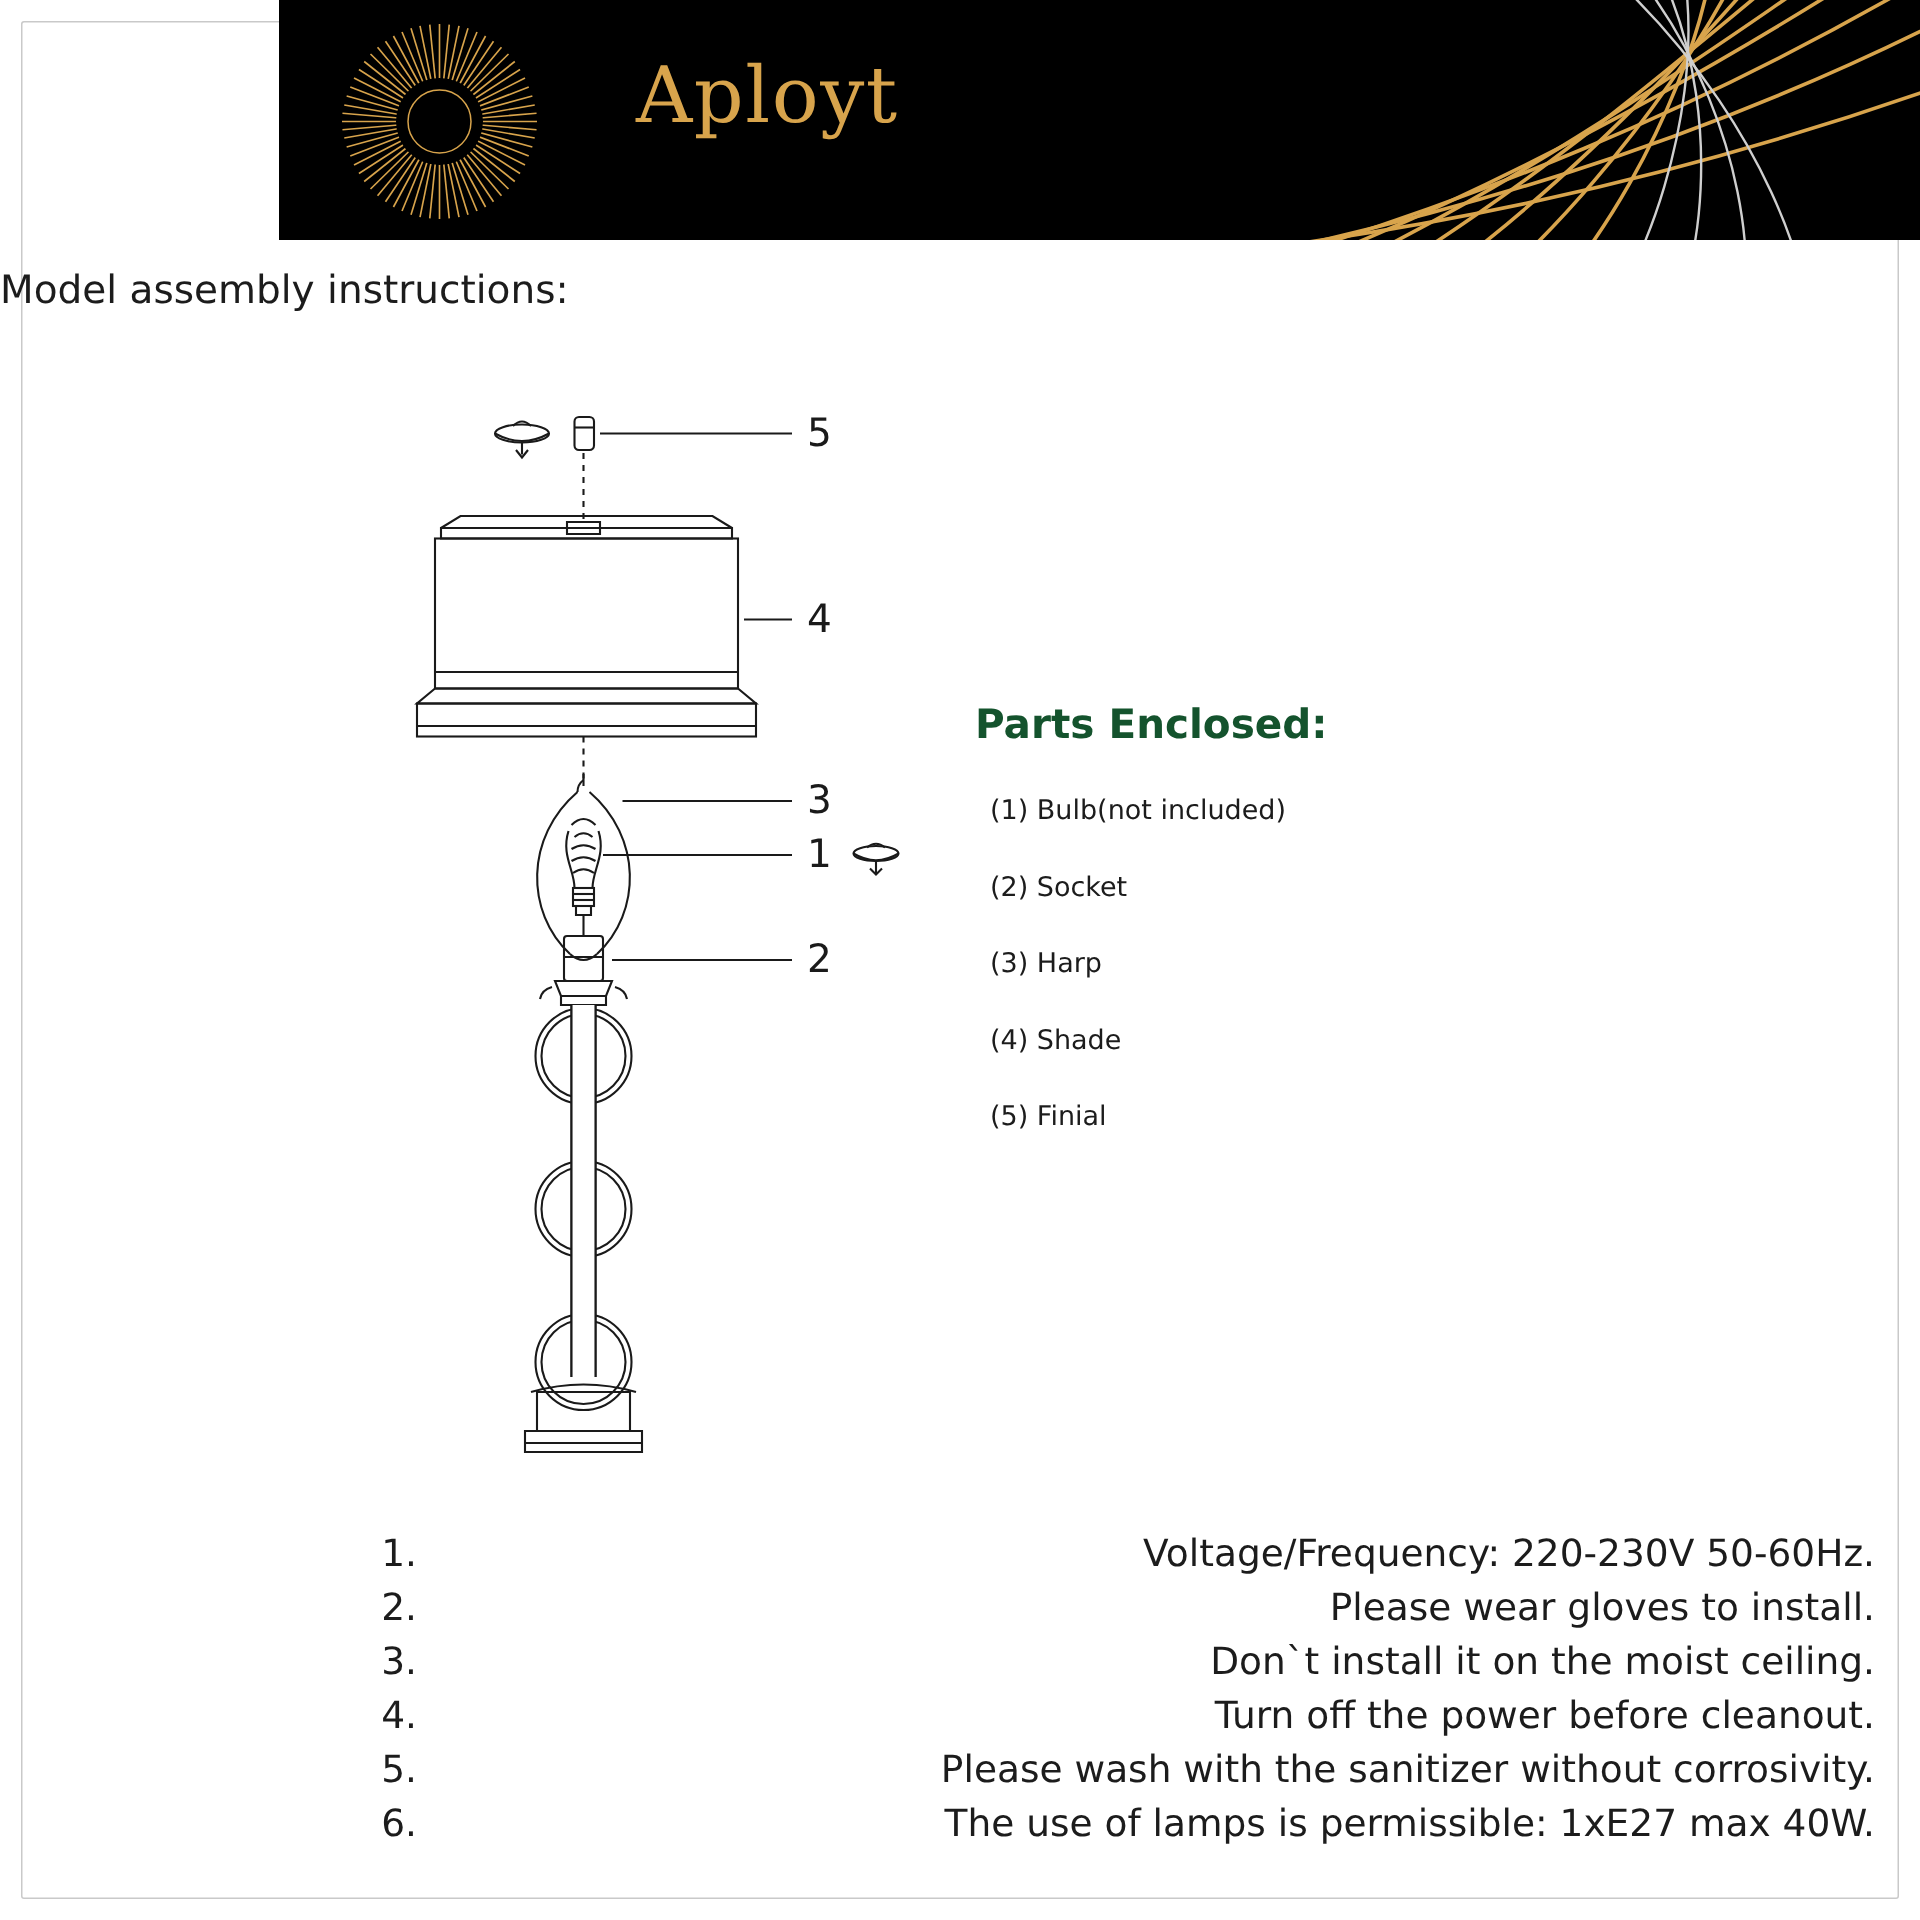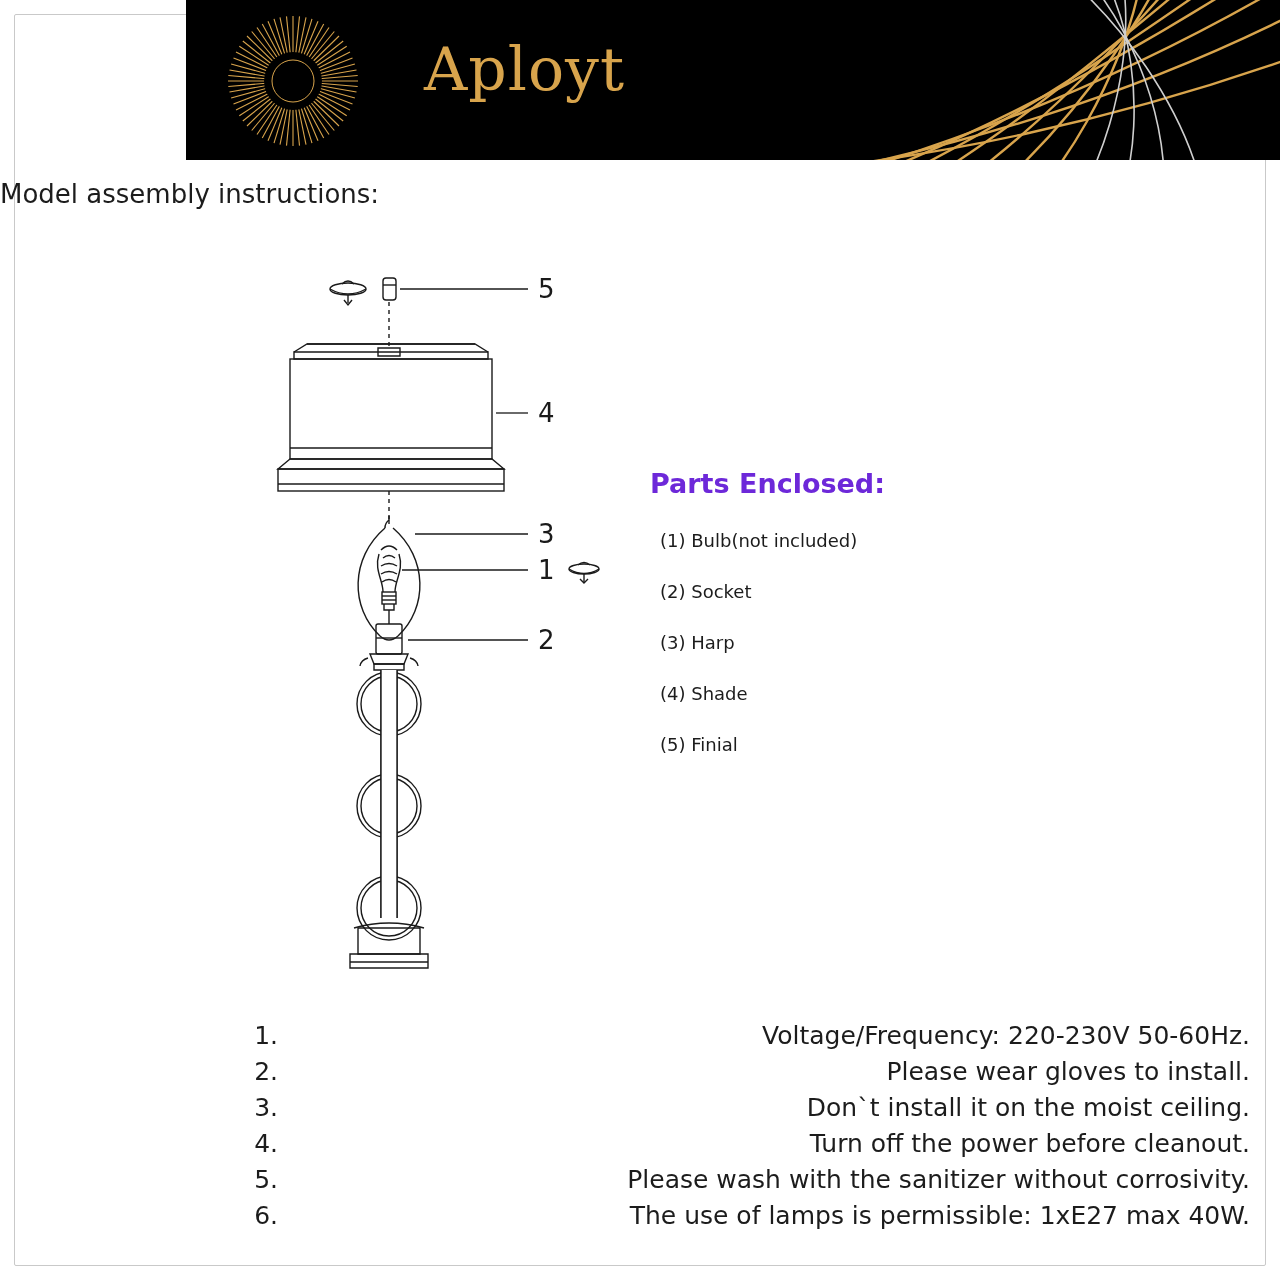--- a/index.html
+++ b/index.html
@@ -28,21 +28,21 @@
     position: absolute;
     left: 186px; top: 0px;
     width: 1094px; height: 160px;
     background: #000000;
     overflow: hidden;
   }
   .brand-name {
     position: absolute;
     left: 238px; top: 34px;
     font-family: "DejaVu Serif", serif;
-    font-size: 60px;
+    font-size: 52px;
     letter-spacing: 1px;
     color: #d8a44c;
   }
   .sunburst {
     position: absolute;
     left: 40px; top: 14px;
     width: 134px; height: 134px;
   }
   .fan {
     position: absolute;
@@ -76,21 +76,21 @@
 
   
   .parts {
     position: absolute;
     left: 650px; top: 468px;
     width: 420px;
   }
   .parts-title {
     font-size: 27px;
     font-weight: bold;
-    color: #6d28d9;
+    color: #14532d;
     margin-bottom: 16px;
   }
   .parts-item {
     font-size: 18px;
     color: #1c1c1c;
     line-height: 51px;
     padding-left: 10px;
   }
 
   

